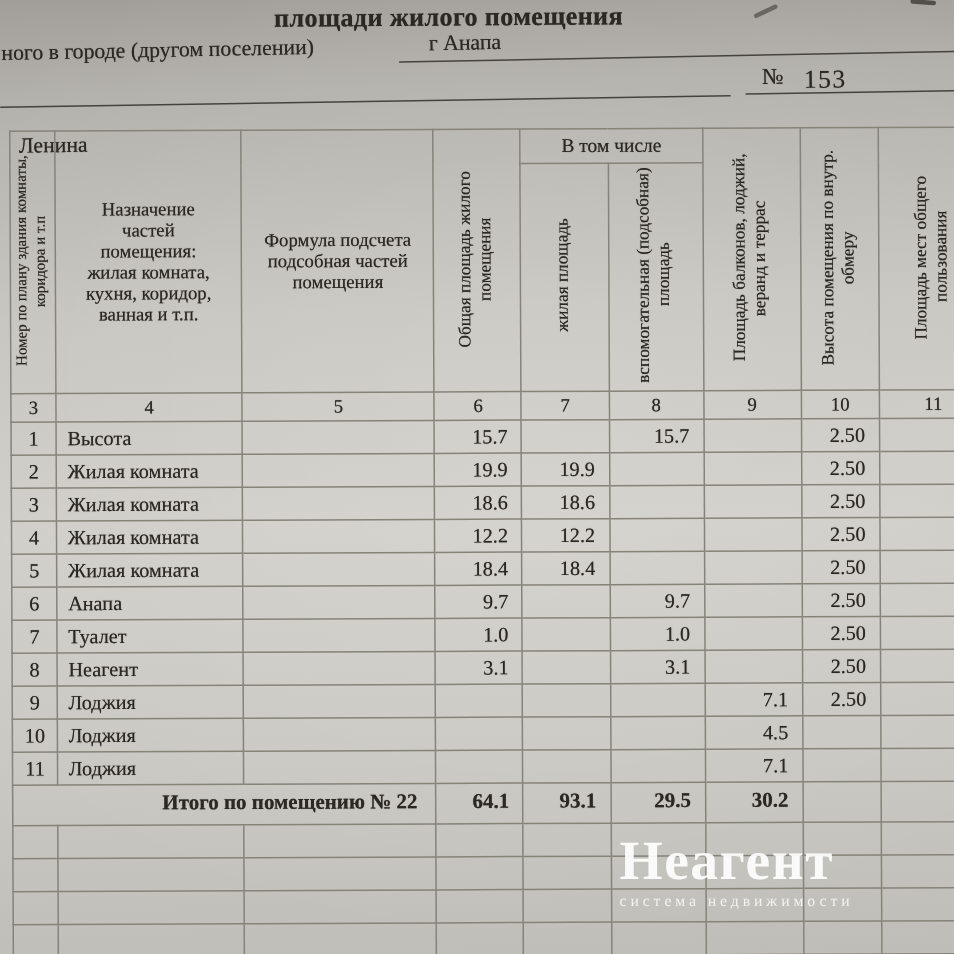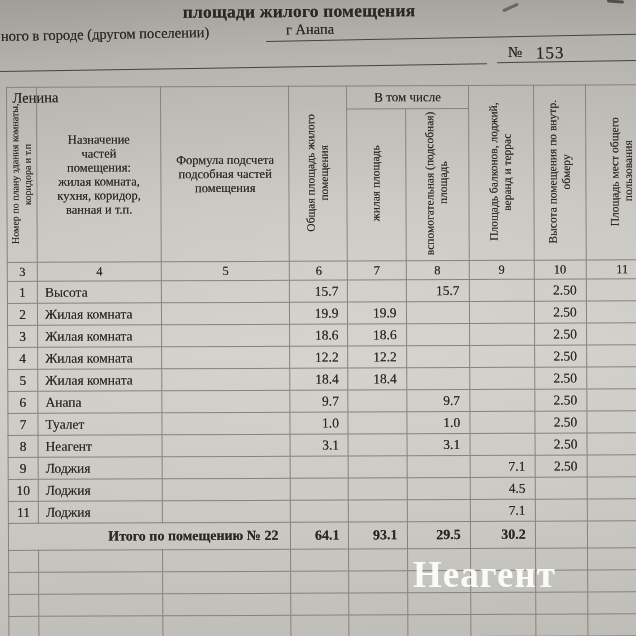--- a/index.html
+++ b/index.html
@@ -300,13 +300,14 @@
         <td></td>
   </tr>
   <tr class="d">
     <td></td>
   </tr>
 </tbody>
   </table>
 
 <div class="watermark">
   <div class="wm-brand">Неагент</div>
+  <div class="wm-tagline">система недвижимости</div>
 </div>
 
 </body></html>

